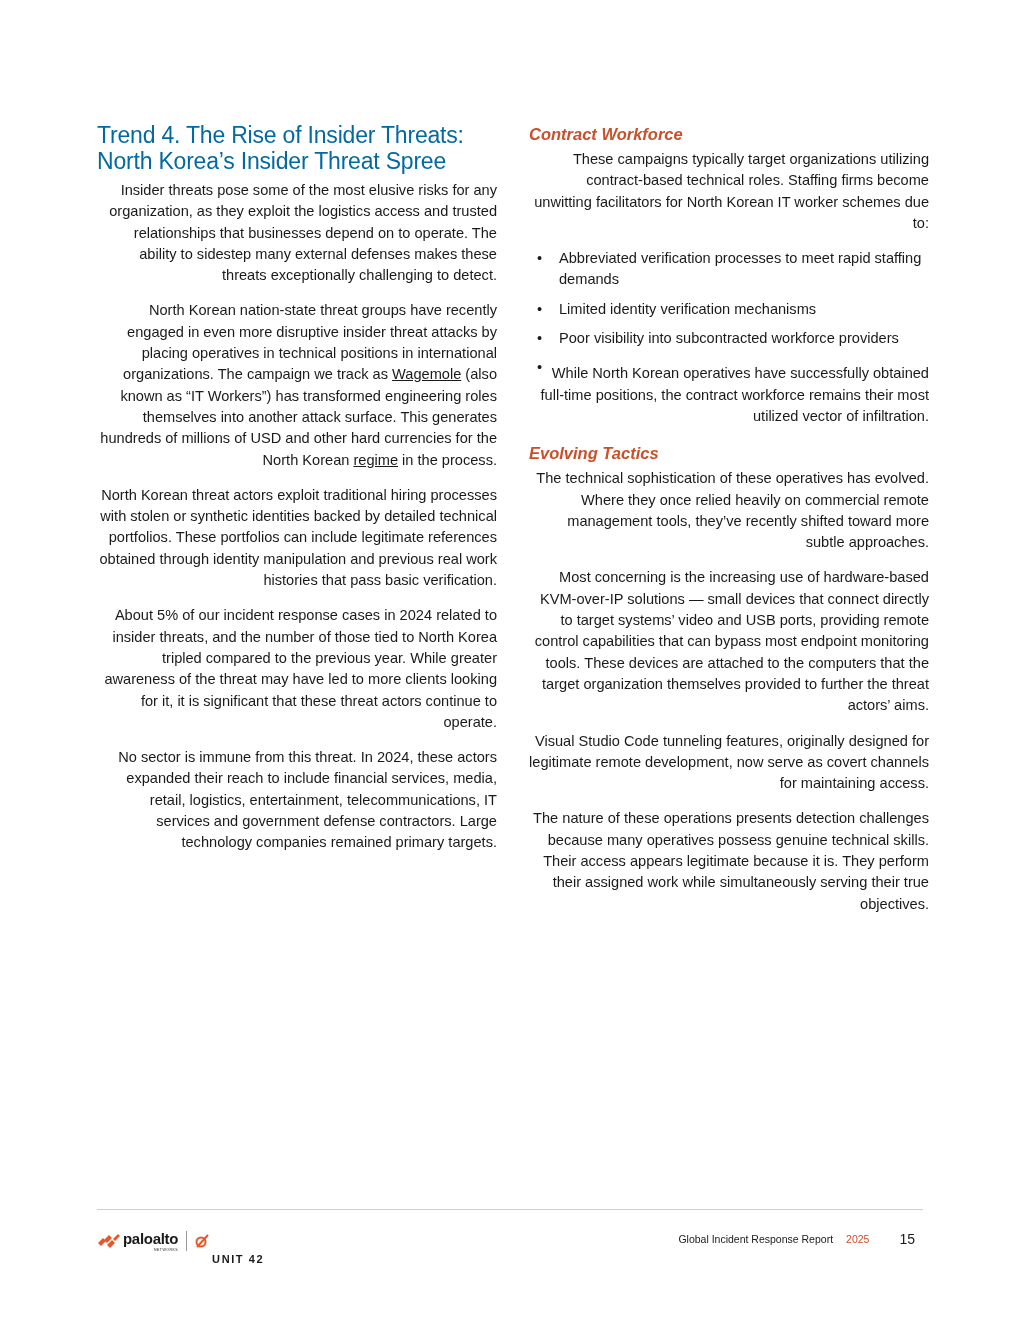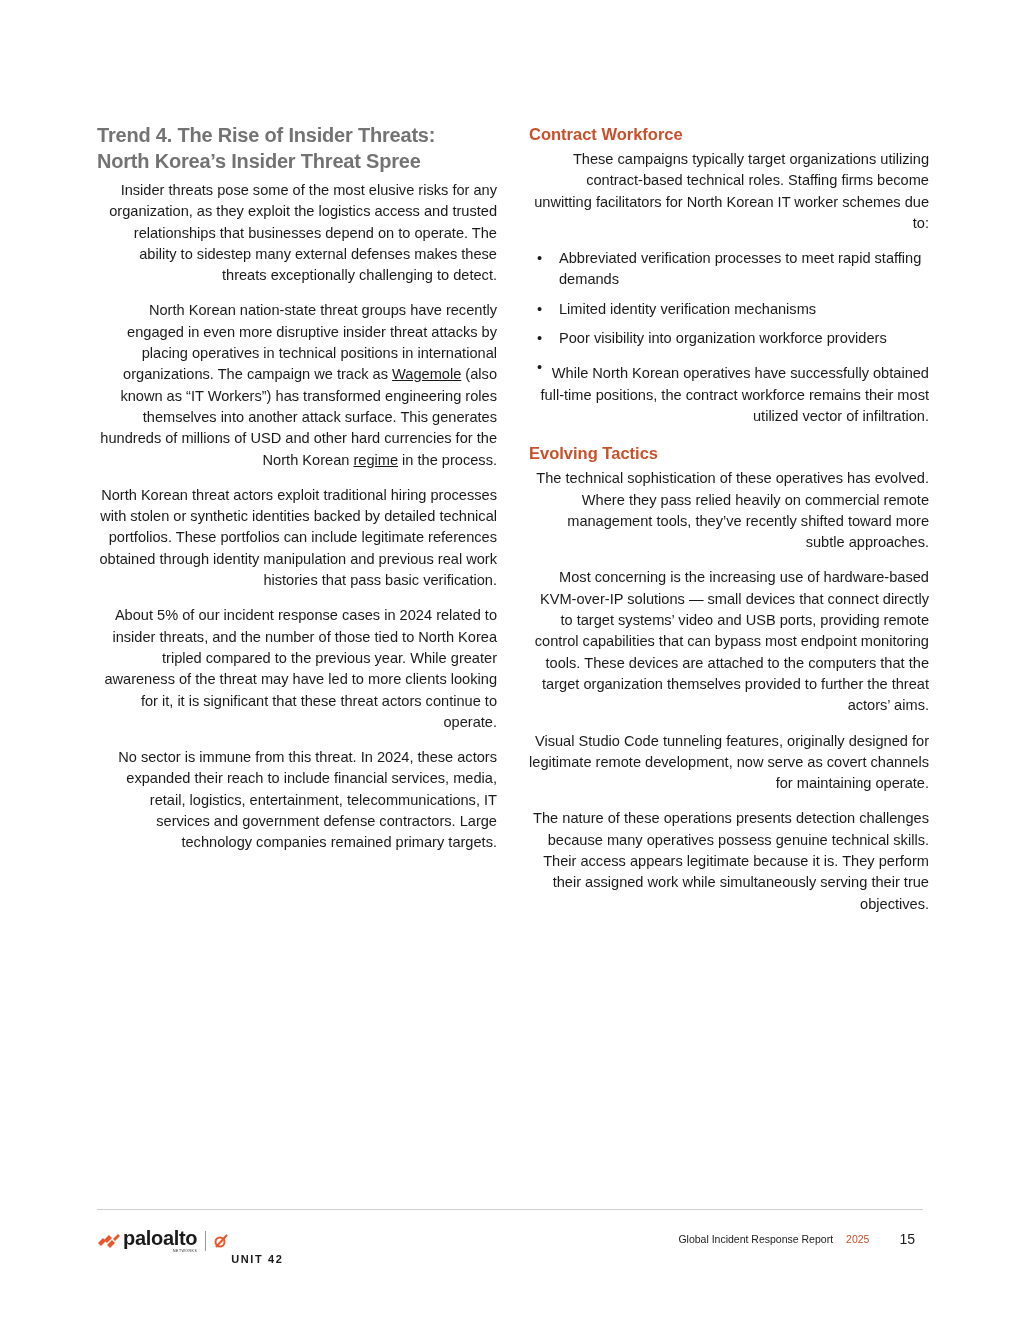--- a/index.html
+++ b/index.html
@@ -1,32 +1,32 @@
 <!DOCTYPE html>
 <html><head>
 <meta charset="utf-8">
 <style>
   html, body { margin: 0; padding: 0; background: #ffffff; }
   body { width: 1020px; height: 1320px; position: relative; overflow: hidden;
          font-family: "Liberation Sans", sans-serif; color: #1a1a1a; }
   .col { position: absolute; top: 122px; }
   .col-left { left: 97px; width: 400px; }
   .col-right { left: 529px; width: 400px; }
-  h1 { margin: 0 0 6px 0; font-size: 20px; line-height: 26px; font-weight: bold; color: #737373; letter-spacing: -0.2px; }
-  h2 { margin: 0 0 3px 0; font-size: 16.5px; line-height: 24px; font-weight: bold; color: #c8502a; }
+  h1 { margin: 0 0 6px 0; font-size: 23px; line-height: 26px; font-weight: normal; color: #0369a1; letter-spacing: -0.2px; }
+  h2 { margin: 0 0 3px 0; font-size: 16.5px; line-height: 24px; font-weight: bold; color: #c8502a; font-style: italic; }
   p { margin: 0 0 14px 0; font-size: 14.6px; line-height: 21.3px; text-align: right; }
   .link { text-decoration: underline; }
   ul { margin: 0 0 14px 0; padding: 0; list-style: none; }
   ul li { position: relative; padding-left: 30px; font-size: 14.6px; line-height: 21.3px; margin-bottom: 8px; }
   ul li .bullet { position: absolute; left: 8px; top: 0; }
   .sec2 { margin-top: 12px; }
   .footer-rule { position: absolute; left: 97px; width: 826px; top: 1209px; height: 1px; background: #cfcfcf; }
   .logo { position: absolute; left: 98px; top: 1230px; display: flex; align-items: center; height: 22px; }
   .pa-mark { width: 22px; height: 14px; margin-right: 3px; }
-  .pa-text { font-size: 20px; font-weight: bold; color: #1a1a1a; letter-spacing: -0.3px; line-height: 16px; }
+  .pa-text { font-size: 15px; font-weight: bold; color: #1a1a1a; letter-spacing: -0.3px; line-height: 16px; }
   .pa-sub { font-size: 3.5px; display: block; text-align: right; letter-spacing: 0.5px; line-height: 4px; }
   .logo-divider { width: 1px; height: 20px; background: #999; margin: 0 8px; }
   .u42-mark { width: 14px; height: 14px; margin-right: 3px; }
   .u42-text { font-size: 11px; font-weight: bold; letter-spacing: 1.6px; color: #1a1a1a; margin-top: 35px; }
   .footer-right { position: absolute; right: 105px; top: 1231px; display: flex; align-items: center; font-size: 10.5px; }
   .footer-year { color: #c8502a; margin-left: 13px; }
   .page-num { margin-left: 30px; font-size: 14px; }
 </style>
 </head>
 <body>
@@ -44,28 +44,28 @@
   <p>About 5% of our incident response cases in 2024 related to insider threats, and the number of those tied to North Korea tripled compared to the previous year. While greater awareness of the threat may have led to more clients looking for it, it is significant that these threat actors continue to operate.</p>
   <p>No sector is immune from this threat. In 2024, these actors expanded their reach to include financial services, media, retail, logistics, entertainment, telecommunications, IT services and government defense contractors. Large technology companies remained primary targets.</p>
 </div>
 
 <div class="col col-right">
   <h2>Contract Workforce</h2>
   <p>These campaigns typically target organizations utilizing contract-based technical roles. Staffing firms become unwitting facilitators for North Korean IT worker schemes due to:</p>
   <ul>
     <li><span class="bullet">•</span><span>Abbreviated verification processes to meet rapid staffing demands</span></li>
     <li><span class="bullet">•</span><span>Limited identity verification mechanisms</span></li>
-    <li><span class="bullet">•</span><span>Poor visibility into organization workforce providers</span></li>
+    <li><span class="bullet">•</span><span>Poor visibility into subcontracted workforce providers</span></li>
     <li><span class="bullet">•</span></li>
   </ul>
   <p>While North Korean operatives have successfully obtained full-time positions, the contract workforce remains their most utilized vector of infiltration.</p>
   <h2 class="sec2">Evolving Tactics</h2>
-  <p>The technical sophistication of these operatives has evolved. Where they pass relied heavily on commercial remote management tools, they’ve recently shifted toward more subtle approaches.</p>
+  <p>The technical sophistication of these operatives has evolved. Where they once relied heavily on commercial remote management tools, they’ve recently shifted toward more subtle approaches.</p>
   <p>Most concerning is the increasing use of hardware-based KVM-over-IP solutions — small devices that connect directly to target systems’ video and USB ports, providing remote control capabilities that can bypass most endpoint monitoring tools. These devices are attached to the computers that the target organization themselves provided to further the threat actors’ aims.</p>
-  <p>Visual Studio Code tunneling features, originally designed for legitimate remote development, now serve as covert channels for maintaining operate.</p>
+  <p>Visual Studio Code tunneling features, originally designed for legitimate remote development, now serve as covert channels for maintaining access.</p>
   <p>The nature of these operations presents detection challenges because many operatives possess genuine technical skills. Their access appears legitimate because it is. They perform their assigned work while simultaneously serving their true objectives.</p>
 </div>
 
 <div class="footer-rule"></div>
 
 <div class="logo">
   <svg class="pa-mark" viewBox="0 0 22 14">
     <polygon points="0,9 5,4 8,7 3,12" fill="#e8572a"></polygon>
     <polygon points="6,6 11,1 14,4 9,9" fill="#e8572a"></polygon>
     <polygon points="9,11 14,6 17,9 12,14" fill="#e8572a"></polygon>

